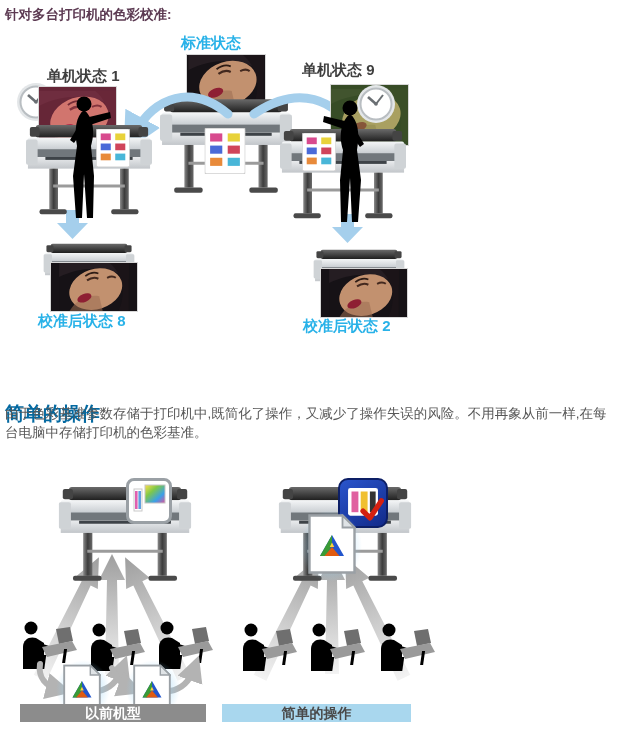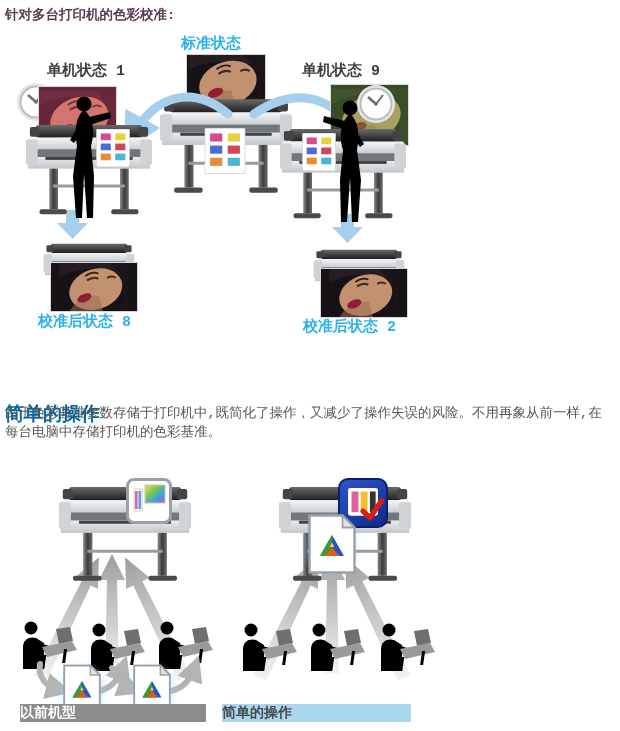--- a/index.html
+++ b/index.html
@@ -1,18 +1,18 @@
 <!DOCTYPE html>
 <html><head>
 <meta charset="utf-8">
 <style>
   html,body{margin:0;padding:0;background:#ffffff;}
   body{width:620px;height:731px;position:relative;overflow:hidden;
        font-family:"Liberation Sans","DejaVu Sans",sans-serif;}
-  .page{position:absolute;inset:0;font-family:Liberation Mono, monospace;}
+  .page{position:absolute;inset:0;}
 
   
   .h1{position:absolute;left:5px;top:6px;font-size:13.5px;font-weight:bold;color:#5c3a52;}
   .h2{position:absolute;left:5px;top:401px;font-size:19px;font-weight:bold;color:#0369a1;}
   .para{position:absolute;left:5px;width:608px;font-size:13.5px;line-height:19px;color:#575757;}
   .para1{top:339px;}
   .para2{top:404px;}
 
   
   .diag1{position:absolute;left:0;top:34px;width:560px;height:302px;}
@@ -32,21 +32,21 @@
   .tint-green{background:rgba(120,190,70,0.34);}
 
   
   .shape svg{display:block;width:100%;height:100%;overflow:visible;}
 
   
   .glow{position:absolute;border-radius:50%;
         background:radial-gradient(closest-side,rgba(150,210,245,.95),rgba(150,210,245,0));}
 
   
-  .bar{position:absolute;height:18px;top:226px;font-size:14px;
+  .bar{position:absolute;height:18px;top:226px;text-align:center;font-size:14px;
        font-weight:bold;line-height:18px;}
   .bar-gray{background:#8c8c8c;color:#ffffff;}
   .bar-blue{background:#a9d7ee;color:#4a4a4a;}
 </style>
 </head>
 <body>
 
 <svg width="0" height="0" style="position:absolute" aria-hidden="true">
   <defs>
     <linearGradient id="gBody" x1="0" y1="0" x2="0" y2="1">
@@ -162,21 +162,21 @@
   </defs>
 </svg>
 
 <div class="page">
 
   <div class="h1">针对多台打印机的色彩校准:</div>
 
   <div class="diag1">
 
     <div class="lbl lbl-cyan" style="left:181px;top:0;">标准状态</div>
-    <div class="lbl lbl-dark" style="left:47px;top:27px;">单机状态 1</div>
+    <div class="lbl lbl-dark" style="left:47px;top:33px;">单机状态 1</div>
     <div class="lbl lbl-dark" style="left:302px;top:27px;">单机状态 9</div>
 
     <div class="face" style="left:186px;top:20px;width:78px;height:52px;">
       <svg viewBox="0 0 80 55">
           <use href="#face"></use>
         </svg>
     </div>
     <div class="shape abs" style="left:160px;top:64px;width:132px;height:102px;">
       <svg viewBox="0 0 130 100">
           <use href="#printer"></use>

